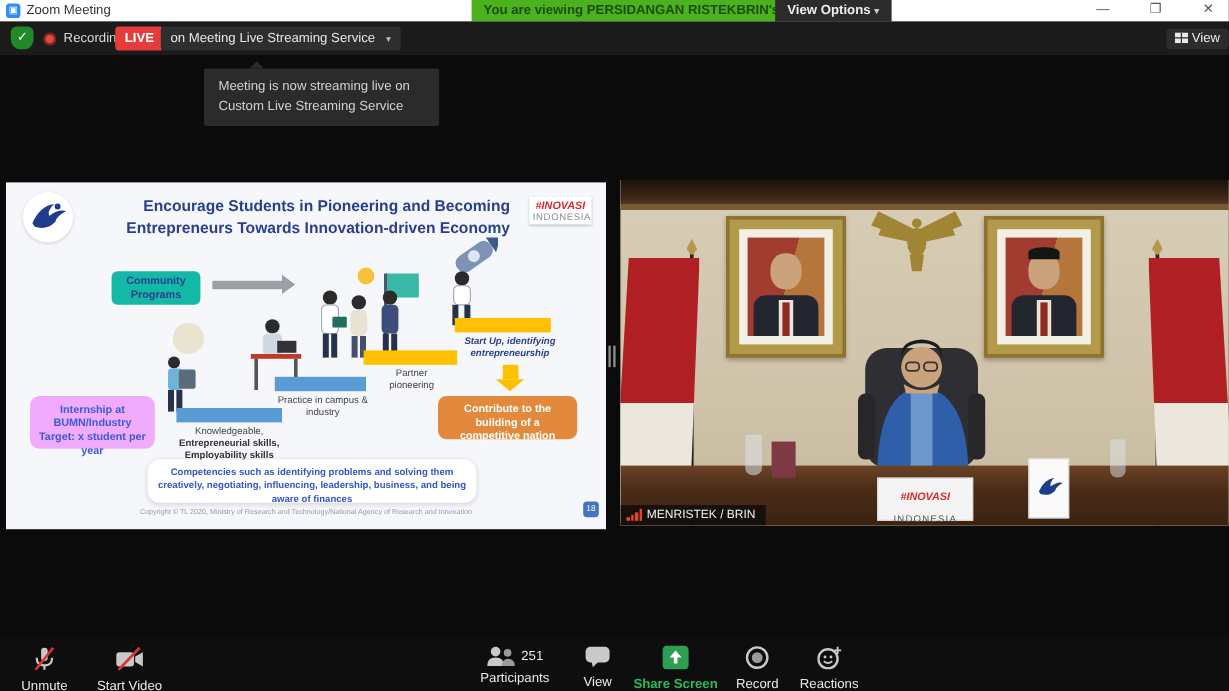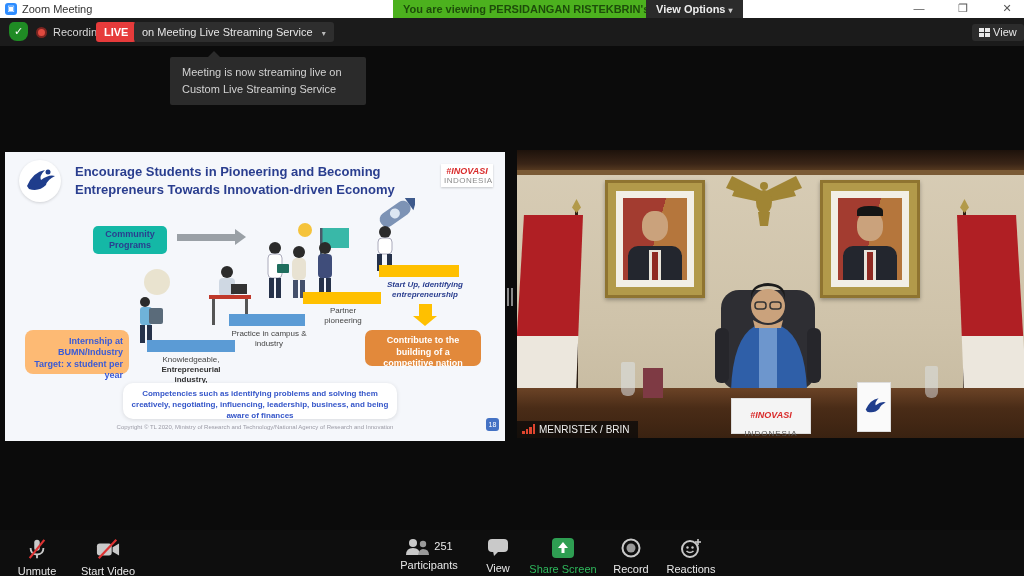--- a/index.html
+++ b/index.html
@@ -38,39 +38,39 @@
   #tooltip { position:absolute; left:170px; top:57px; width:196px; height:48px; background:#2b2b2b;
              border-radius:2px; color:#d2d2d2; font-size:11px; line-height:1.55; padding:7px 0 0 12px; }
   #tooltip .tip-arrow { position:absolute; left:38px; top:-6px; width:0; height:0;
              border-left:6px solid transparent; border-right:6px solid transparent;
              border-bottom:6px solid #2b2b2b; }
 
   
   #slide { position:absolute; left:5px; top:152px; width:500px; height:289px; background:#f5f7fb; overflow:hidden; }
   #slide-logo { position:absolute; left:14px; top:8px; width:42px; height:42px; border-radius:50%;
                 background:#fff; box-shadow:0 1px 3px rgba(0,0,0,.15); }
-  .slide-title { position:absolute; left:70px; top:11px; width:350px; text-align:left;
+  .slide-title { position:absolute; left:70px; top:11px; width:350px; text-align:right;
                  color:#2a3e8f; font-weight:bold; font-size:13px; line-height:1.35; }
   #inovasi-badge { position:absolute; left:436px; top:12px; width:52px; padding:2px 3px; background:#fff;
                    box-shadow:0 1px 2px rgba(0,0,0,.2); text-align:center; }
   #inovasi-badge .l1 { color:#d92b2b; font-weight:bold; font-style:italic; font-size:9px; }
   #inovasi-badge .l2 { color:#8a8a8a; font-size:8px; letter-spacing:.5px; }
   #community-box { position:absolute; left:88px; top:74px; width:74px; height:28px; background:#14b8a6;
                    border-radius:5px; color:#2a3e8f; font-weight:bold; font-size:9px; text-align:center;
                    line-height:1.2; padding-top:3px; }
   #gray-arrow { position:absolute; left:172px; top:82px; width:58px; height:7px; background:#9aa0a6; }
   #gray-arrow:after { content:""; position:absolute; right:-11px; top:-5px; border-left:11px solid #9aa0a6;
                       border-top:8px solid transparent; border-bottom:8px solid transparent; }
   .step { position:absolute; height:12px; }
   .step.blue { background:#5b9bd5; }
   .step.yellow { background:#ffc000; }
   .step-label { position:absolute; text-align:center; color:#444; font-size:8px; line-height:1.25; }
   .step-label b { color:#333; }
-  #internship-box { position:absolute; left:20px; top:178px; width:104px; height:44px; background:#fdba74;
-                    border-radius:8px; color:#3a5bd7; font-weight:bold; font-size:9px; text-align:right;
+  #internship-box { position:absolute; left:20px; top:178px; width:104px; height:44px; background:#f0abfc;
+                    border-radius:8px; color:#3a5bd7; font-weight:bold; font-size:9px; text-align:center;
                     padding:6px 6px 0; line-height:1.25; }
   #startup-label { position:absolute; left:380px; top:128px; width:80px; text-align:center; color:#2a3e8f;
                    font-weight:bold; font-style:italic; font-size:8px; line-height:1.3; }
   #orange-arrow { position:absolute; left:408px; top:152px; width:13px; height:12px; background:#ffc000; margin-left:6px; }
   #orange-arrow:after { content:""; position:absolute; left:-6px; top:12px; border-top:10px solid #ffc000;
                         border-left:12px solid transparent; border-right:12px solid transparent; }
   #contribute-box { position:absolute; left:360px; top:178px; width:116px; height:36px; background:#e2893b;
                     border-radius:7px; color:#fff; font-weight:bold; font-size:9px; text-align:center;
                     padding:5px 6px 0; line-height:1.3; }
   #competencies-box { position:absolute; left:118px; top:231px; width:274px; height:36px; background:#fff;
@@ -118,21 +118,21 @@
   .desk-item { position:absolute; }
   #nameplate { position:absolute; left:0; bottom:0; height:17px; background:rgba(10,10,10,.75);
                color:#f0f0f0; font-size:10px; line-height:17px; padding:0 8px 0 22px; }
   #nameplate .bars { position:absolute; left:5px; bottom:4px; width:14px; height:10px; }
   #nameplate .bars i { position:absolute; bottom:0; width:2.5px; background:#e0452f; }
 
   
   #toolbar { position:absolute; left:0; top:530px; width:1024px; height:46px; background:#0e0e0e; }
   .tb-item { position:absolute; text-align:center; color:#e8e8e8; font-size:11px; }
   .tb-item .lbl { display:block; margin-top:3px; }
-  #share-item .lbl { color:#2eb85c; font-weight:normal; }
+  #share-item .lbl { color:#2eb85c; font-weight:bold; }
 </style>
 </head>
 <body>
 
 <div id="titlebar">
   <div id="app-icon">▣</div>
   <span id="app-title">Zoom Meeting</span>
   <div id="banner">You are viewing PERSIDANGAN RISTEKBRIN's screen</div>
   <div id="view-options">
     <span>View Options</span>
@@ -233,21 +233,21 @@
     <rect x="24" y="58" width="5" height="17" fill="#26324a"></rect>
   </svg>
 
   <div class="step blue" style="left:142px; top:188px; width:88px;"></div>
   <div class="step blue" style="left:224px; top:162px; width:76px;"></div>
   <div class="step yellow" style="left:298px; top:140px; width:78px;"></div>
   <div class="step yellow" style="left:374px; top:113px; width:80px;"></div>
 
   <div class="step-label" style="left:140px; top:203px; width:92px;">
     <span>Knowledgeable,</span><br>
-    <b>Entrepreneurial industry,</b><br>
+    <b>Entrepreneurial skills,</b><br>
     <b>Employability skills</b>
   </div>
   <div class="step-label" style="left:226px; top:177px; width:76px;">Practice in campus &amp; industry</div>
   <div class="step-label" style="left:308px; top:154px; width:60px;">Partner pioneering</div>
 
   <div id="internship-box">Internship at BUMN/Industry Target: x student per year</div>
   <div id="startup-label">Start Up, identifying entrepreneurship</div>
   <div id="orange-arrow"></div>
   <div id="contribute-box">Contribute to the building of a competitive nation</div>
   <div id="competencies-box">Competencies such as identifying problems and solving them creatively, negotiating, influencing, leadership, business, and being aware of finances</div>

